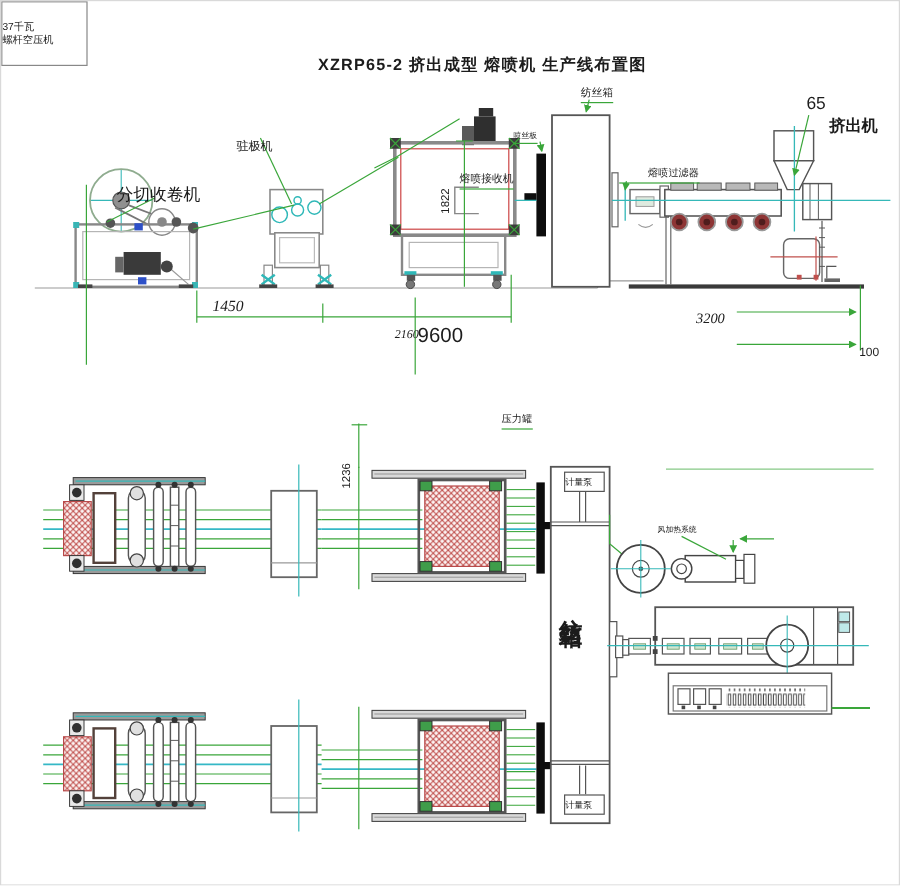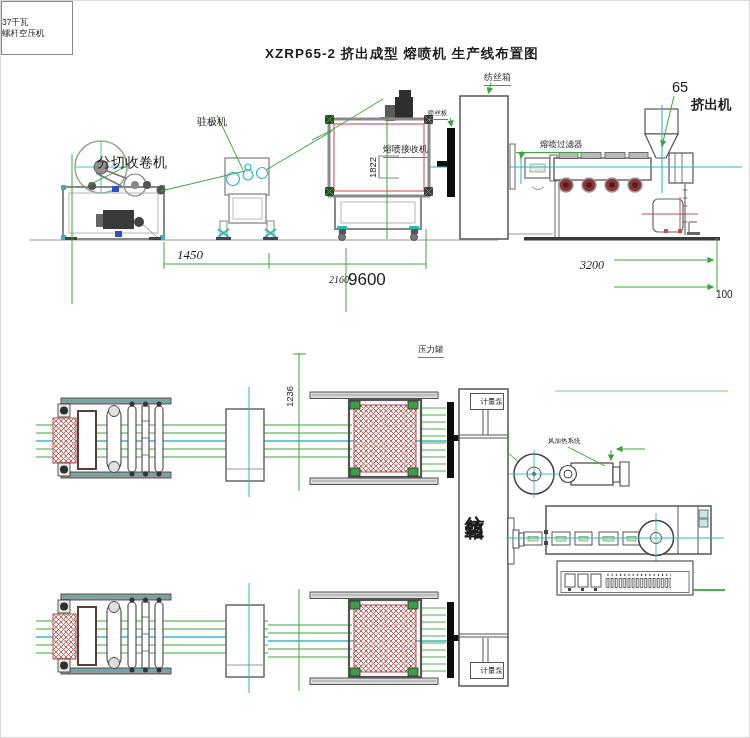--- a/index.html
+++ b/index.html
@@ -2,21 +2,21 @@
 <html><head>
 <meta charset="utf-8">
 <style>
   html,body{margin:0;padding:0;background:#fff;}
   #canvas{position:relative;width:748px;height:736px;background:#fff;border:1px solid #d9d9d9;
           font-family:"Liberation Sans",sans-serif;color:#222;overflow:hidden;}
   #lineart{position:absolute;left:0;top:0;}
   .lbl{position:absolute;white-space:nowrap;color:#1c1c1c;}
   .u-green{border-bottom:1px solid #3aa63a;padding-bottom:1px;}
   .rot{transform:rotate(-90deg);transform-origin:center center;text-align:center;}
-  .boxlbl{position:absolute;border:1px solid #555;background:#fff;text-align:right;}
+  .boxlbl{position:absolute;border:1px solid #555;background:#fff;text-align:left;}
   #title{left:264px;top:44px;font-size:13.5px;font-weight:bold;letter-spacing:1px;}
   #lbl-fsx-top{left:483px;top:70px;font-size:9px;}
   #lbl-receiver{left:382px;top:102px;font-size:9px;margin-top:40px;}
   #lbl-electret{left:196px;top:114px;font-size:10px;}
   #lbl-winder{left:96px;top:153px;font-size:14px;}
   #lbl-spinneret{left:427px;top:108px;font-size:6.5px;}
   #lbl-filter{left:515px;top:138px;font-size:8.5px;padding-left:24px;}
   #lbl-size65{left:671px;top:78px;font-size:14.5px;}
   #lbl-extruder{left:690px;top:95px;font-size:13.5px;font-weight:bold;}
   #dim-1450{left:176px;top:246px;font-size:13px;font-style:italic;font-family:"Liberation Serif",serif;}

